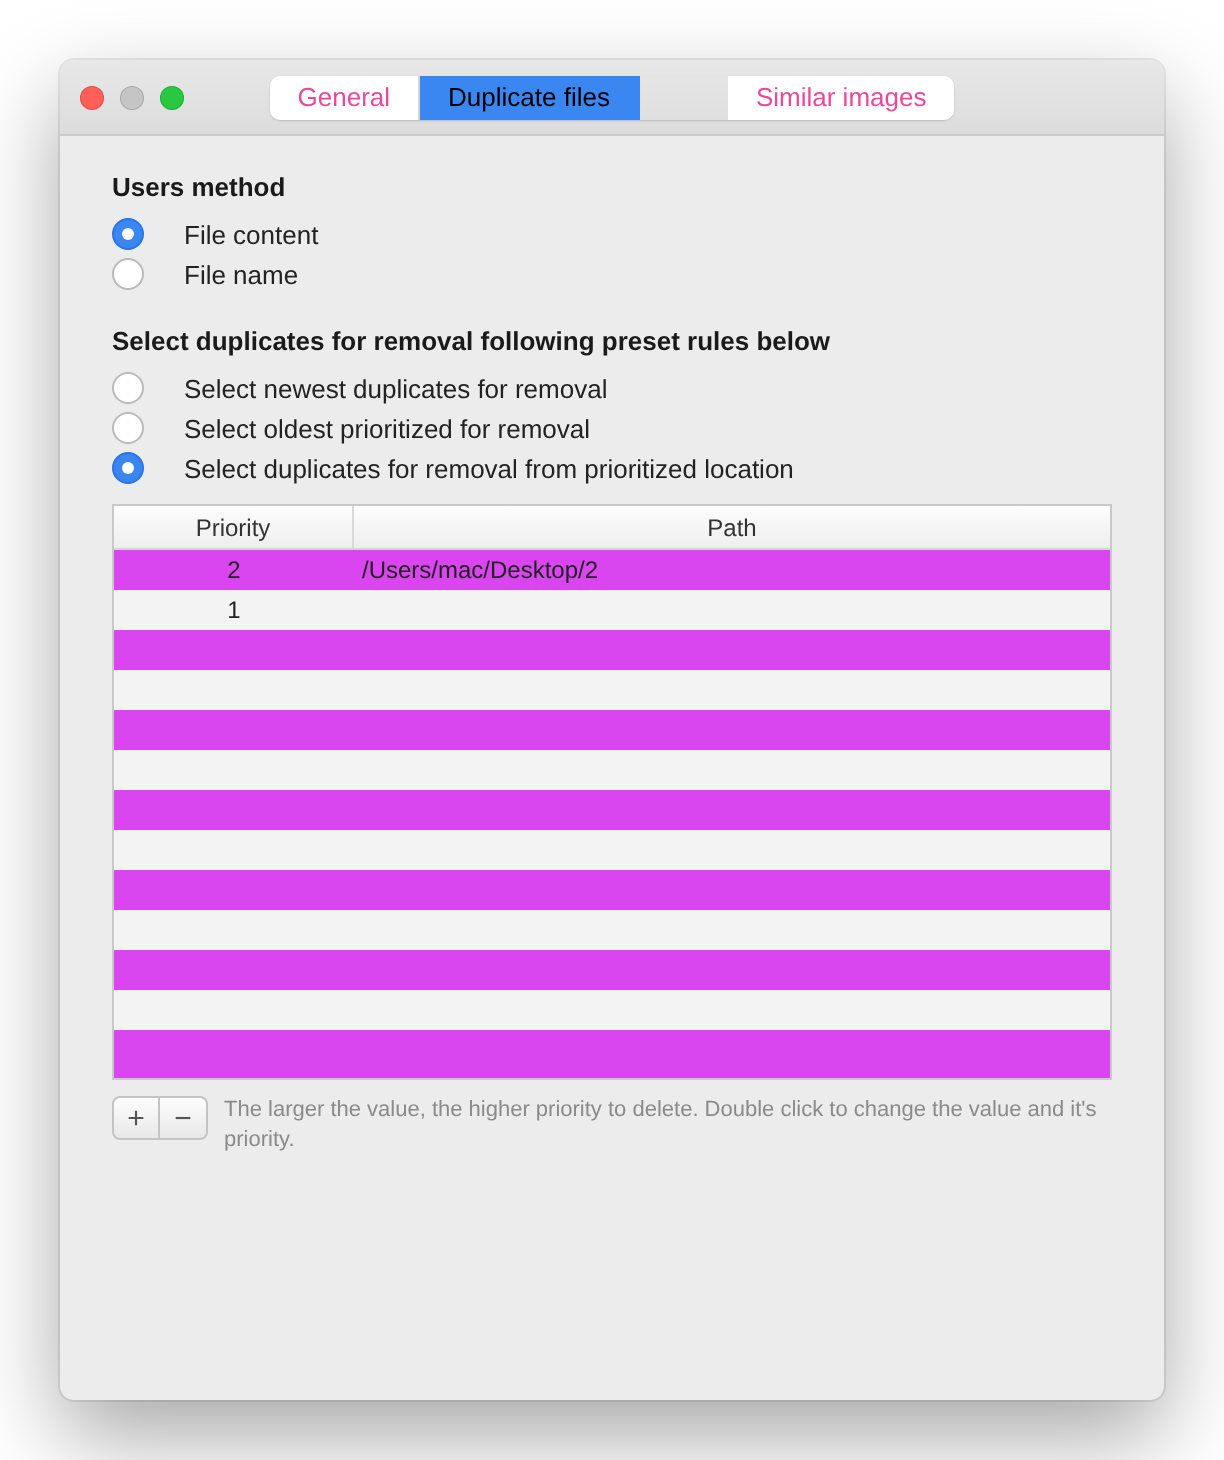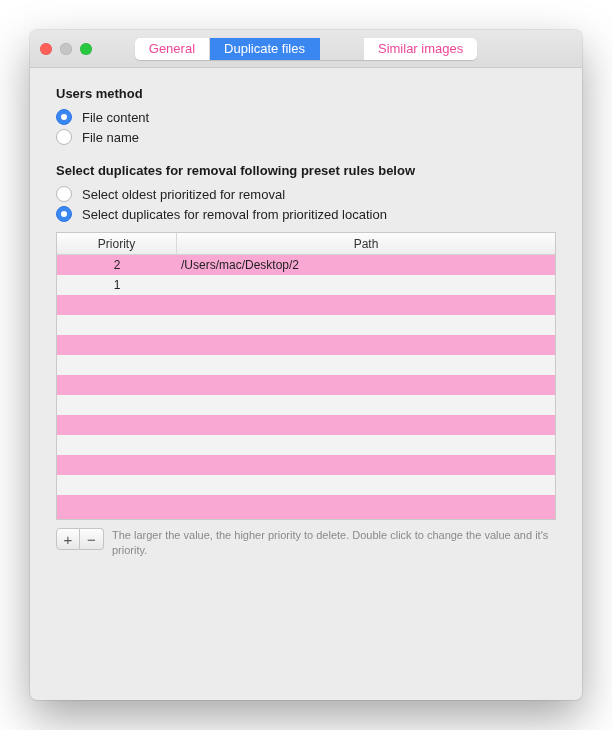--- a/index.html
+++ b/index.html
@@ -56,37 +56,37 @@
       background: #fff;
       padding: 2px 14px;
       border-right: 1px solid #d4d4d4;
       display: flex; align-items: center;
       color: #ec4899;
       cursor: default;
     }
     .seg-item:last-child { border-right: none; margin-left: 44px; }
     .seg-item.active {
       background: #3b87f2;
-      color: #ffffff;
+      color: #000000;
       border-right-color: #3b87f2;
     }
     .content {
       padding: 18px 26px 18px 26px;
       font-size: 13px;
       color: #222;
     }
     .section-title {
       font-weight: 600;
       margin-bottom: 8px;
       color: #1a1a1a;
     }
     .radio-row {
       display: flex;
       align-items: center;
-      gap: 10px;
+      gap: 20px;
       margin: 4px 0;
       font-size: 13px;
       color: #222;
     }
     .radio {
       width: 16px; height: 16px; border-radius: 50%;
       border: 1px solid #b9b9b9;
       background: #fff;
       position: relative;
       flex-shrink: 0;
@@ -100,21 +100,21 @@
       position: absolute;
       width: 6px; height: 6px;
       background: #fff;
       border-radius: 50%;
       left: 4px; top: 4px;
     }
     .spacer { height: 14px; }
     .table-wrap {
       margin-top: 10px;
       border: 1px solid #c9c9c9;
-      background: #f9a8d4;
+      background: #d946ef;
       height: 288px;
       overflow: hidden;
       border-radius: 0;
     }
     .thead {
       display: flex;
       height: 22px;
       background: linear-gradient(#fdfdfd,#eeeeee);
       border-bottom: 1px solid #d3d3d3;
     }
@@ -189,20 +189,24 @@
     <div class="radio-row">
       <div class="radio"></div>
       <span>File name</span>
     </div>
 
     <div class="spacer"></div>
 
     <div class="section-title">Select duplicates for removal following preset rules below</div>
     <div class="radio-row">
       <div class="radio"></div>
+      <span>Select newest duplicates for removal</span>
+    </div>
+    <div class="radio-row">
+      <div class="radio"></div>
       <span>Select oldest prioritized for removal</span>
     </div>
     <div class="radio-row">
       <div class="radio checked"></div>
       <span>Select duplicates for removal from prioritized location</span>
     </div>
 
     <div class="table-wrap">
       <div class="thead">
         <div class="th col-pri">Priority</div>

